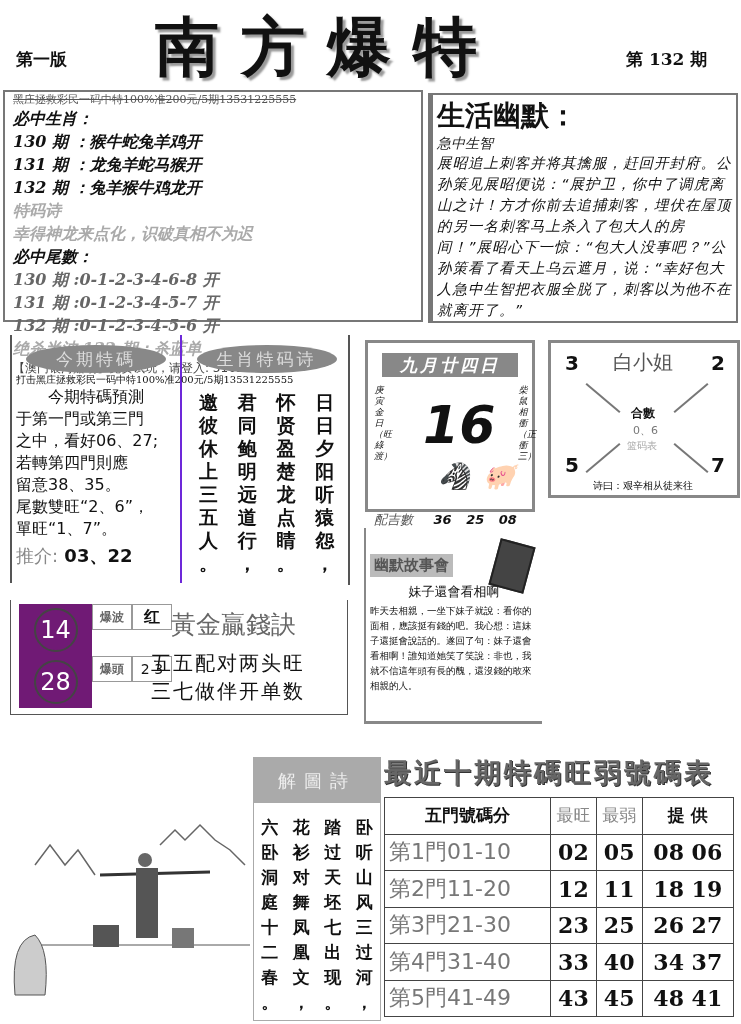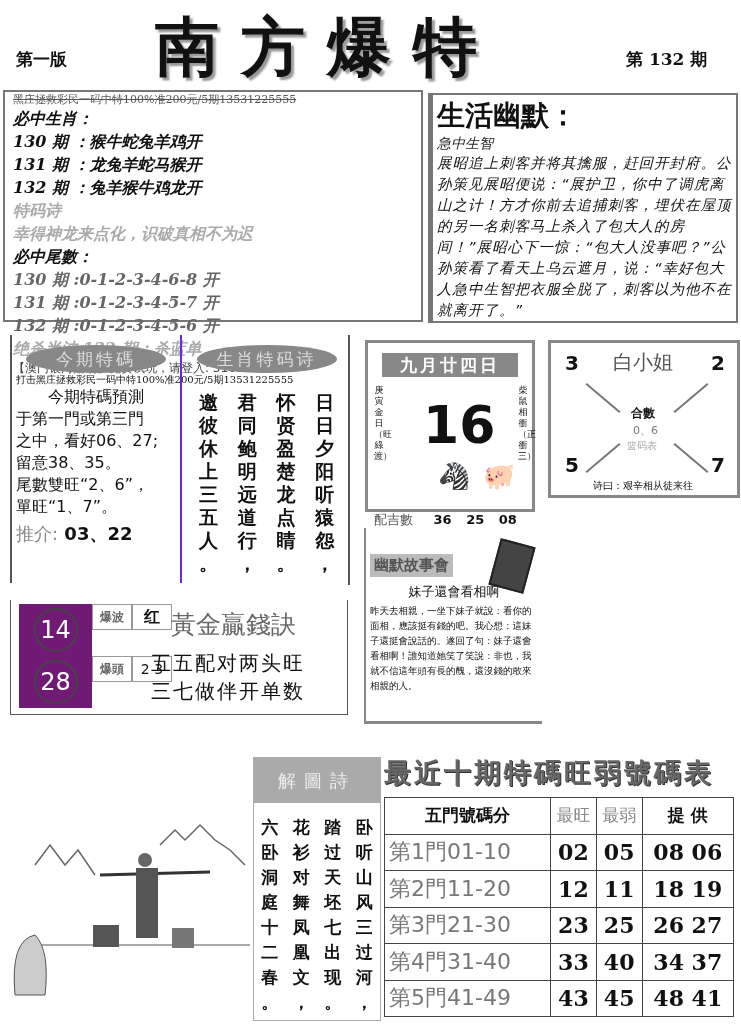--- a/index.html
+++ b/index.html
@@ -33,21 +33,21 @@
   #predict .p-line { font-size: 16px; line-height: 22px; white-space: nowrap; }
   #predict .p-rec { font-size: 18px; font-weight: bold; margin-top: 4px; }
   #predict .p-rec span.lbl { color: #888; font-weight: normal; }
 
   
   #zodiac { left: 185px; top: 335px; width: 165px; height: 250px; border-right: 2px solid #555; padding: 4px; }
   .poem-cols { display: flex; justify-content: space-around; margin-top: 18px; }
   .poem-col { display: flex; flex-direction: column; align-items: center; font-size: 19px; font-weight: bold; line-height: 23px; }
 
   
-  #calendar { left: 365px; top: 340px; width: 170px; height: 172px; border: 3px solid #888; }
+  #calendar { left: 365px; top: 340px; width: 170px; height: 172px; border: 3px solid #888; font-style: italic; }
   #cal-head { background: #888; color: #fff; font-size: 17px; font-weight: bold; text-align: center; margin: 10px 14px 0; height: 24px; line-height: 24px; letter-spacing: 3px; }
   .cal-side { font-size: 9px; line-height: 11px; width: 10px; text-align: center; }
   #cal-day { font-size: 52px; font-weight: bold; left: 55px; top: 52px; }
   #cal-lucky { left: 6px; top: 168px; font-size: 13px; font-weight: bold; white-space: nowrap; }
   #cal-lucky .lbl { color: #555; font-weight: normal; margin-right: 16px; }
   #cal-lucky .num { margin-right: 10px; }
 
   
   #missbai { left: 548px; top: 340px; width: 192px; height: 158px; border: 3px solid #888; }
   .corner-num { font-size: 20px; font-weight: bold; }
@@ -113,20 +113,21 @@
   <div class="h-sub">急中生智</div>
   <div class="h-body">展昭追上刺客并将其擒服，赶回开封府。公孙策见展昭便说：“展护卫，你中了调虎离山之计！方才你前去追捕刺客，埋伏在屋顶的另一名刺客马上杀入了包大人的房间！”展昭心下一惊：“包大人没事吧？”公孙策看了看天上乌云遮月，说：“幸好包大人急中生智把衣服全脱了，刺客以为他不在就离开了。”</div>
 </div>
 
 <div class="abs" id="predict">
   <div class="oval">今期特碼</div>
   <div class="ad-small">打击黑庄拯救彩民一码中特100%准200元/5期13531225555</div>
   <div class="p-head">今期特碼預測</div>
   <div class="p-line">于第一門或第三門</div>
   <div class="p-line">之中，看好06、27;</div>
+  <div class="p-line">若轉第四門則應</div>
   <div class="p-line">留意38、35。</div>
   <div class="p-line">尾數雙旺“2、6”，</div>
   <div class="p-line">單旺“1、7”。</div>
   <div class="p-rec"><span class="lbl">推介:</span> <span>03、22</span></div>
 </div>
 
 <div class="abs" id="zodiac">
   <div class="oval">生肖特码诗</div>
   <div class="poem-cols" id="zodiac-cols">
       <div class="poem-col">

